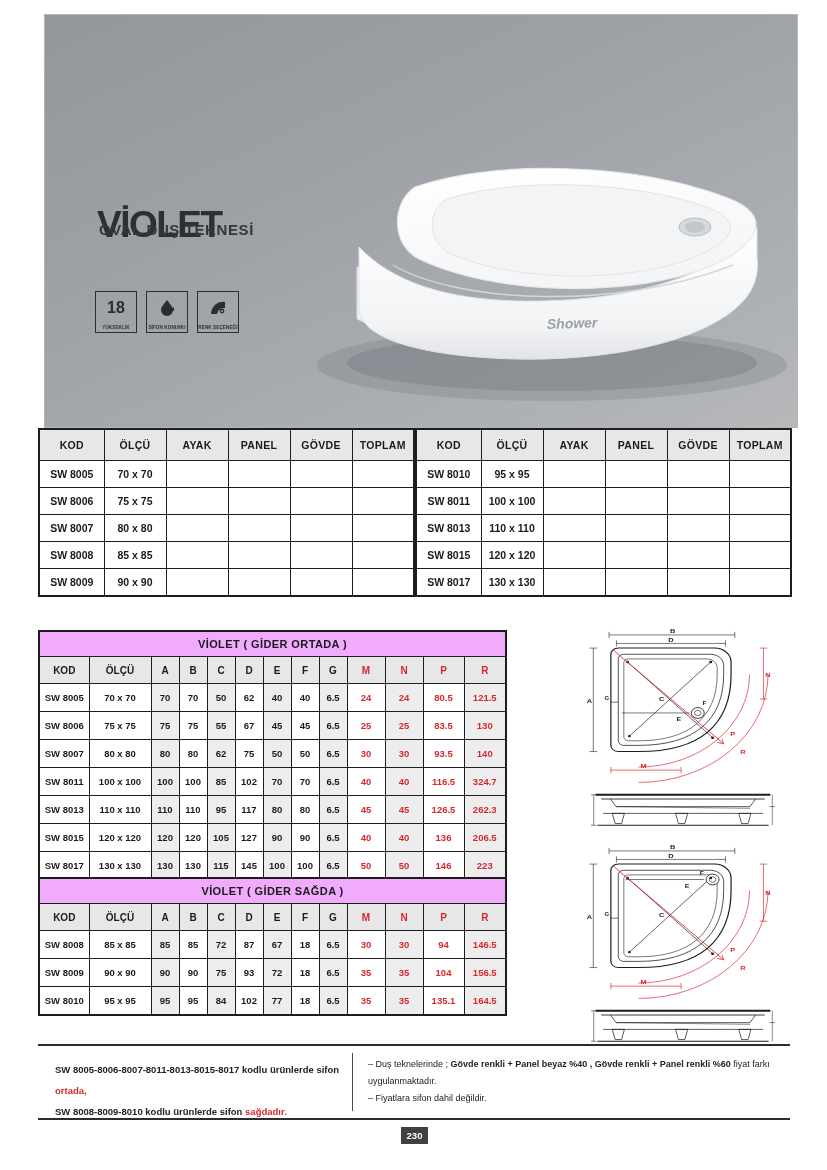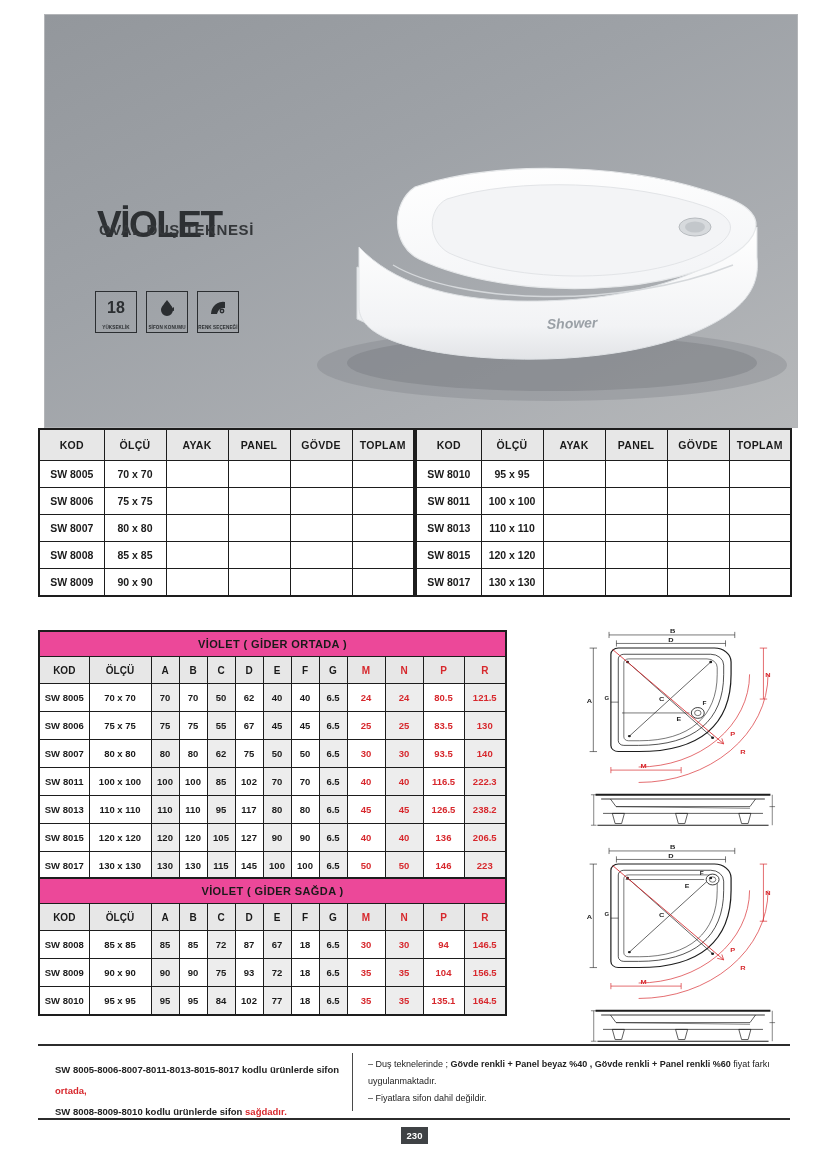--- a/index.html
+++ b/index.html
@@ -27,21 +27,21 @@
   table{border-collapse:collapse;table-layout:fixed;}
   th,td{padding:0;overflow:hidden;white-space:nowrap;}
   .price-table{position:absolute;top:428px;width:375px;border:2px solid #1d1d1d;}
   .price-table th{height:30px;background:#e7e7e7;border:1px solid #1d1d1d;
         font-size:10.5px;font-weight:700;letter-spacing:.3px;}
   .price-table td{height:26px;border:1px solid #1d1d1d;text-align:center;
         font-size:10.5px;font-weight:700;}
   .price-left{left:38px;} .price-right{left:415px;}
 
   .dim-table{position:absolute;left:38px;width:467px;border:2px solid #1d1d1d;}
-  .dim-table th.title{height:24px;background:#ec4899;border:1px solid #1d1d1d;
+  .dim-table th.title{height:24px;background:#f0abfc;border:1px solid #1d1d1d;
         font-size:11px;font-weight:800;letter-spacing:.4px;}
   .dim-table tr.head th{height:26px;background:#e7e7e7;border:1px solid #1d1d1d;
         font-size:10px;font-weight:800;}
   .dim-table td{height:27px;border:1px solid #1d1d1d;text-align:center;
         font-size:9.5px;font-weight:700;}
   .red{color:#d7282d;}
   td.shade{background:#ededed;}
   #dim-ortada{top:630px;} #dim-sagda{top:877px;}
 
   
@@ -339,36 +339,36 @@
           <td class="shade">100</td>
           <td>100</td>
           <td class="shade">85</td>
           <td>102</td>
           <td class="shade">70</td>
           <td>70</td>
           <td class="shade">6.5</td>
           <td class="red">40</td>
           <td class="red shade">40</td>
           <td class="red">116.5</td>
-          <td class="red shade">222.3</td>
+          <td class="red shade">324.7</td>
         </tr>
         <tr>
           <td>SW 8013</td>
           <td>110 x 110</td>
           <td class="shade">110</td>
           <td>110</td>
           <td class="shade">95</td>
           <td>117</td>
           <td class="shade">80</td>
           <td>80</td>
           <td class="shade">6.5</td>
           <td class="red">45</td>
           <td class="red shade">45</td>
           <td class="red">126.5</td>
-          <td class="red shade">238.2</td>
+          <td class="red shade">262.3</td>
         </tr>
         <tr>
           <td>SW 8015</td>
           <td>120 x 120</td>
           <td class="shade">120</td>
           <td>120</td>
           <td class="shade">105</td>
           <td>127</td>
           <td class="shade">90</td>
           <td>90</td>

